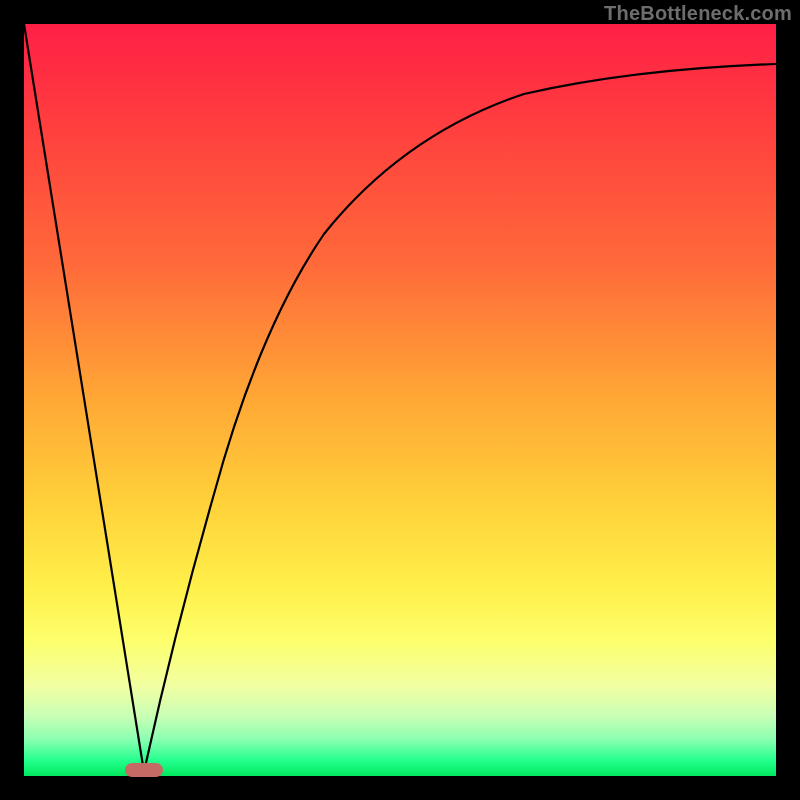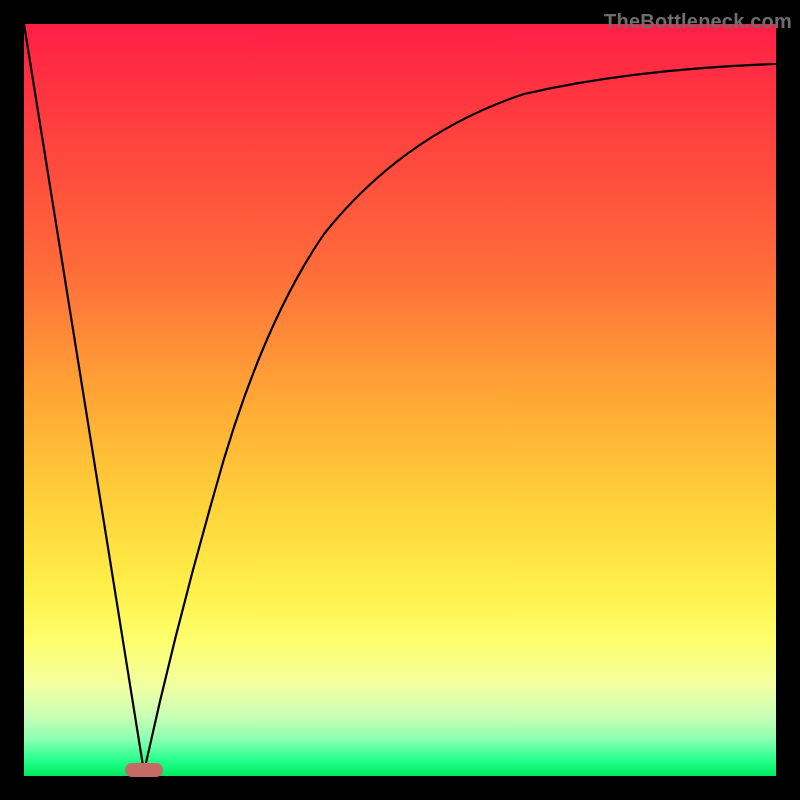--- a/index.html
+++ b/index.html
@@ -35,21 +35,21 @@
       #fdff6c 82%,
       #f2ffa2 88%,
       #c9ffb5 92%,
       #8effb1 95%,
       #22ff8c 98%,
       #00e85e 100%
     );
   }
   .watermark {
     position: absolute;
-    top: 10px;
+    top: 2px;
     right: 8px;
     font-family: Arial, Helvetica, sans-serif;
     font-size: 20px;
     font-weight: 600;
     color: #6d6d6d;
     letter-spacing: 0.2px;
     user-select: none;
   }
   svg.curve {
     position: absolute;

